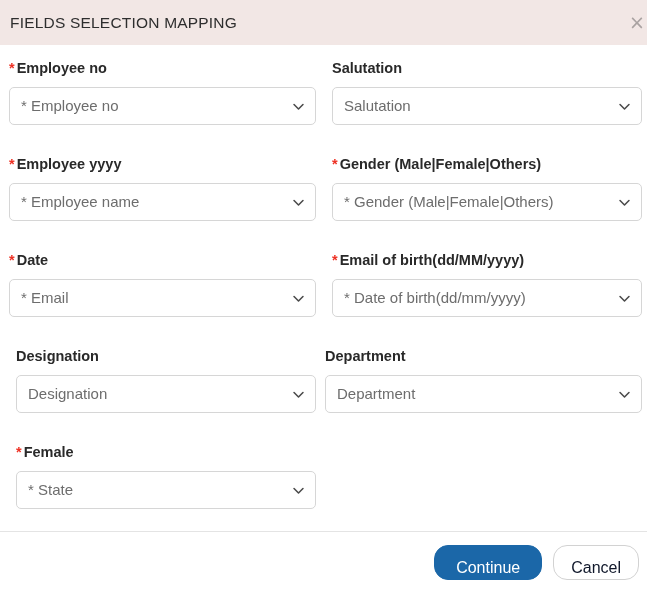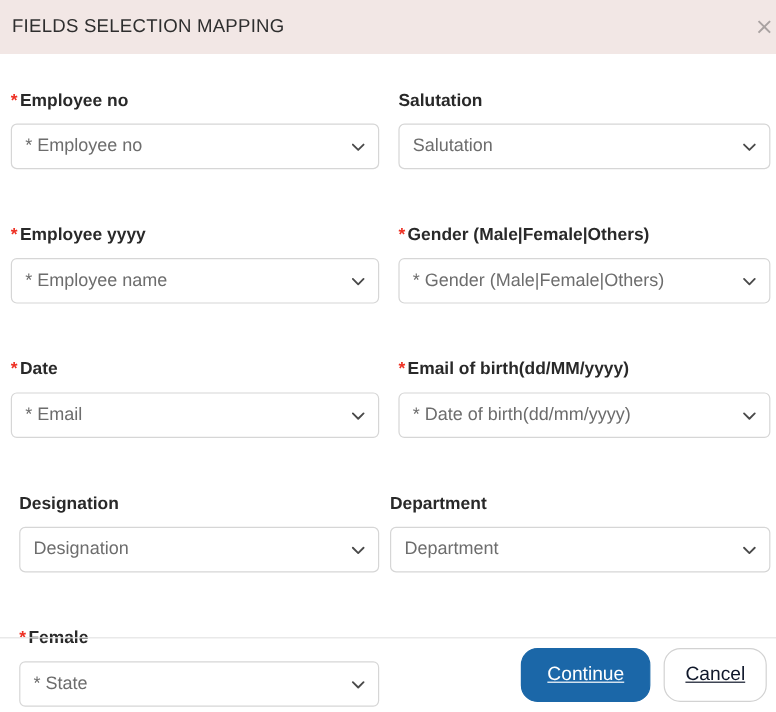--- a/index.html
+++ b/index.html
@@ -56,21 +56,20 @@
     padding: 14px 5px 0 9px;
   }
   .form-grid {
     display: grid;
     grid-template-columns: 307px 1fr;
     column-gap: 9px;
     row-gap: 0px;
   }
   .field {
     height: 96px;
-    margin-top: 16px;
   }
   .field.right {
     padding-left: 7px;
   }
   .field-label {
     font-size: 14.5px;
     font-weight: bold;
     color: #292929;
     line-height: 18px;
     margin: 0 0 10px 0;
@@ -125,25 +124,24 @@
     align-items: center;
     justify-content: flex-end;
     padding-right: 8px;
     gap: 11px;
   }
   .btn {
     font-family: "Liberation Sans", sans-serif;
     font-size: 16px;
     border-radius: 14px;
     cursor: pointer;
-    height: 45px;
+    height: 35px;
     padding: 0 21px;
     line-height: 43px;
     outline: none;
-    text-decoration: underline;
   }
   #continue-button {
     background: #1b67a8;
     border: 1px solid #1b67a8;
     color: #ffffff;
   }
   #cancel-button {
     background: #ffffff;
     border: 1px solid #d2d2d2;
     color: #0f172a;

